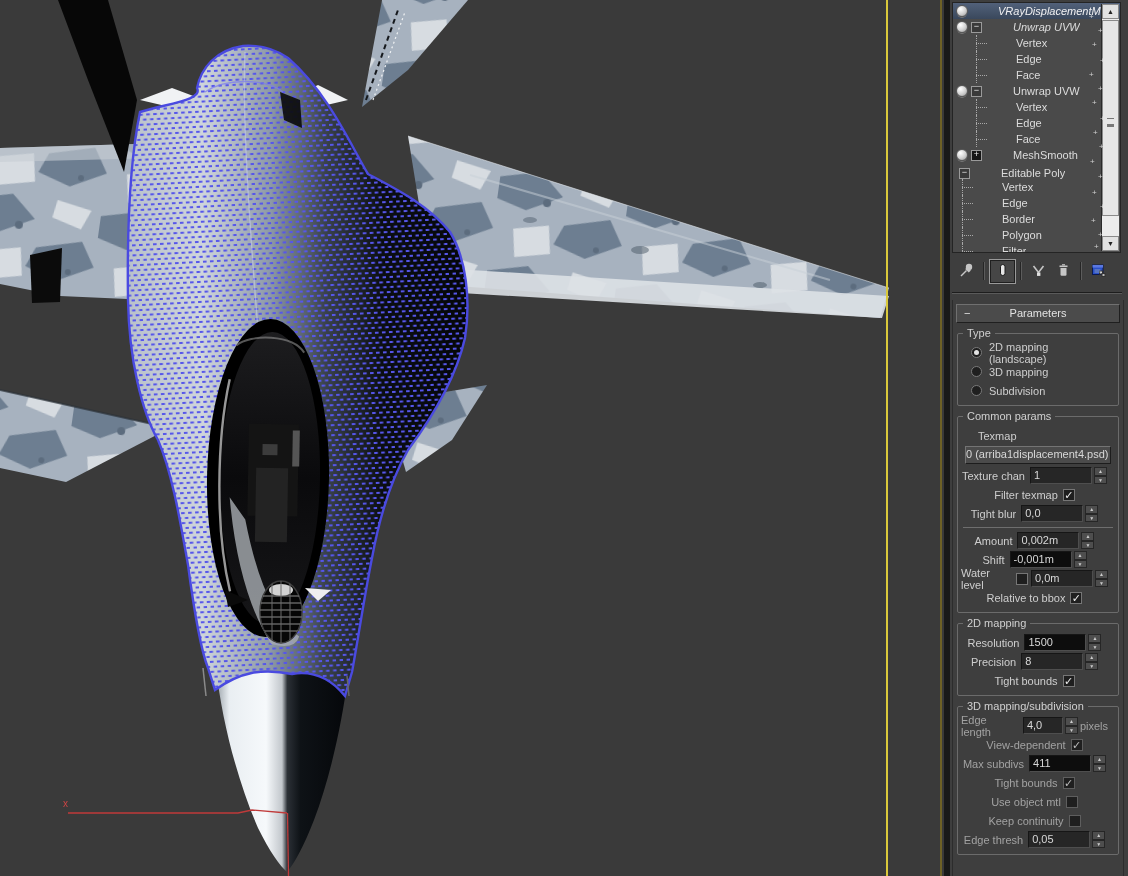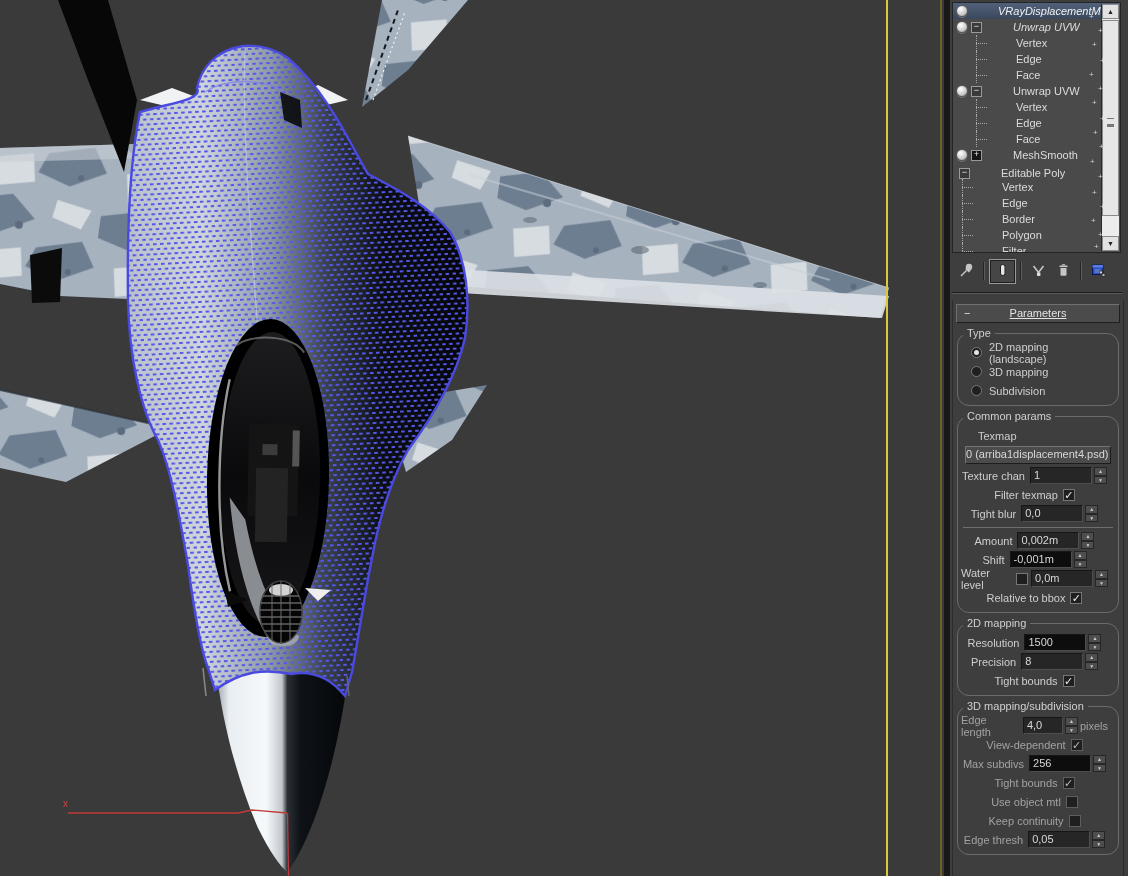--- a/index.html
+++ b/index.html
@@ -52,25 +52,25 @@
   .tsep{width:1px;height:18px;background:#262626;border-right:1px solid #5c5c5c;margin:0 4px;flex:0 0 auto;}
 
   #panel-divider{position:absolute;left:2px;top:292px;width:170px;height:0;
                  border-top:1px solid #1d1d1d;border-bottom:1px solid #5a5a5a;}
 
   
   #rollout{position:absolute;left:2px;top:300px;width:170px;height:576px;
            border-left:1px solid #2c2c2c;border-right:1px solid #2c2c2c;overflow:hidden;}
   #rollout-header{position:relative;margin:4px 3px 0 3px;height:17px;background:#4b4b4b;
                   border:1px solid;border-color:#707070 #1f1f1f #1f1f1f #707070;
-                  text-align:center;line-height:16px;color:#e2e2e2;text-decoration:underline;}
+                  text-align:center;line-height:16px;color:#e2e2e2;}
   #rollout-header .minus{position:absolute;left:7px;top:0;color:#e2e2e2;}
   #rollout-header .minus::before{content:"\2212";}
 
-  .group{position:relative;margin:10px 4px 0 4px;border:1px solid #6b6b6b;border-radius:12px;
+  .group{position:relative;margin:10px 4px 0 4px;border:1px solid #6b6b6b;border-radius:2px;
          padding:9px 3px 5px 3px;}
   .gtitle{position:absolute;top:-7px;left:5px;background:#3e3e3e;padding:0 4px;color:#d0d0d0;}
   .prow{display:flex;align-items:center;justify-content:center;height:19px;padding-right:7px;}
   .prow.left{justify-content:flex-start;padding-left:10px;}
   .plabel{color:#cecece;margin-right:5px;}
   .prow.left .plabel{margin-left:7px;margin-right:0;}
   .field{display:inline-block;width:54px;height:13px;line-height:13px;padding:1px 3px;
          background:#262626;border:1px solid;border-color:#161616 #4e4e4e #4e4e4e #161616;
          color:#d8d8d8;overflow:hidden;flex:0 0 auto;}
   .field.dark{background:#0d0d0d;}
@@ -506,21 +506,21 @@
                 <b class="dn"></b>
               </span>
               <span class="suffix">pixels</span>
             </div>
             <div class="prow">
               <span class="plabel">View-dependent</span>
               <span class="cb on"></span>
             </div>
             <div class="prow">
               <span class="plabel">Max subdivs</span>
-              <span class="field dark">256</span>
+              <span class="field dark">411</span>
               <span class="spin">
                 <b class="up"></b>
                 <b class="dn"></b>
               </span>
             </div>
             <div class="prow">
               <span class="plabel">Tight bounds</span>
               <span class="cb on"></span>
             </div>
             <div class="prow">

